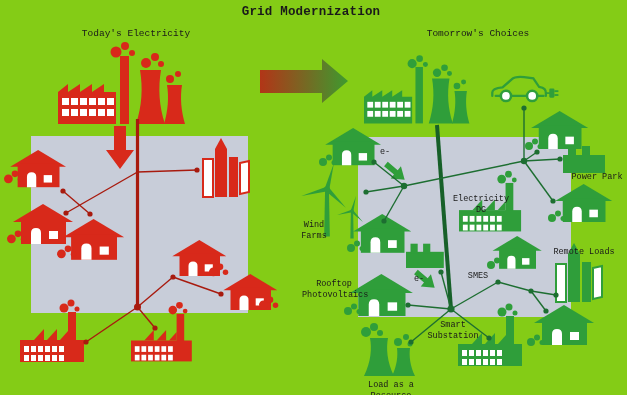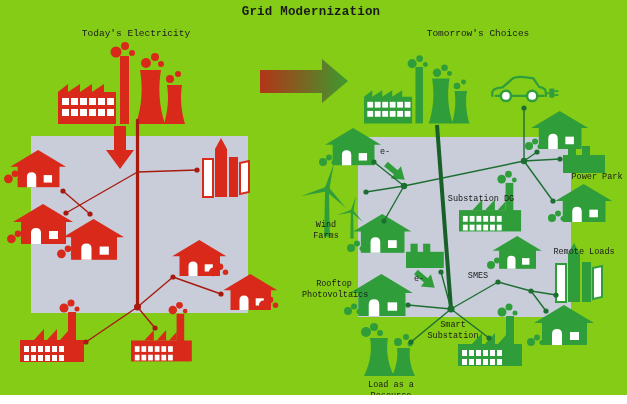--- a/index.html
+++ b/index.html
@@ -271,23 +271,23 @@
       <circle cx="524" cy="161" r="3.2" class="dotG"></circle>
       <circle cx="451" cy="309" r="3.6" class="dotG"></circle>
     </g>
   </g>
 </svg>
 
 <div class="lbl ttl" style="left:211px;top:4px;width:200px;">Grid Modernization</div>
 <div class="lbl hdr" style="left:408px;top:28px;width:140px;">Tomorrow's Choices</div>
 <div class="lbl hdr" style="left:66px;top:28px;width:140px;">Today's Electricity</div>
 
-<div class="lbl" style="left:304px;top:220px;width:44px;">Wind Farms</div>
+<div class="lbl" style="left:292px;top:220px;width:44px;">Wind Farms</div>
 <div class="lbl" style="left:302px;top:279px;width:64px;">Rooftop Photovoltaics</div>
-<div class="lbl" style="left:446px;top:194px;width:70px;">Substation DG</div>
+<div class="lbl" style="left:446px;top:194px;width:70px;">Electricity DG</div>
 <div class="lbl" style="left:553px;top:172px;width:60px;margin-left:14px;">Power Park</div>
 <div class="lbl" style="left:549px;top:223px;width:70px;margin-top:24px;">Remote Loads</div>
 <div class="lbl" style="left:458px;top:271px;width:40px;text-align:center;">SMES</div>
 <div class="lbl" style="left:365px;top:380px;width:52px;">Load as a Resource</div>
 <div class="lbl" style="left:425px;top:320px;width:56px;">Smart Substation</div>
 <div class="lbl" style="left:377px;top:147px;width:16px;">e-</div>
 <div class="lbl" style="left:411px;top:274px;width:16px;">e-</div>
 
 </div>
 

